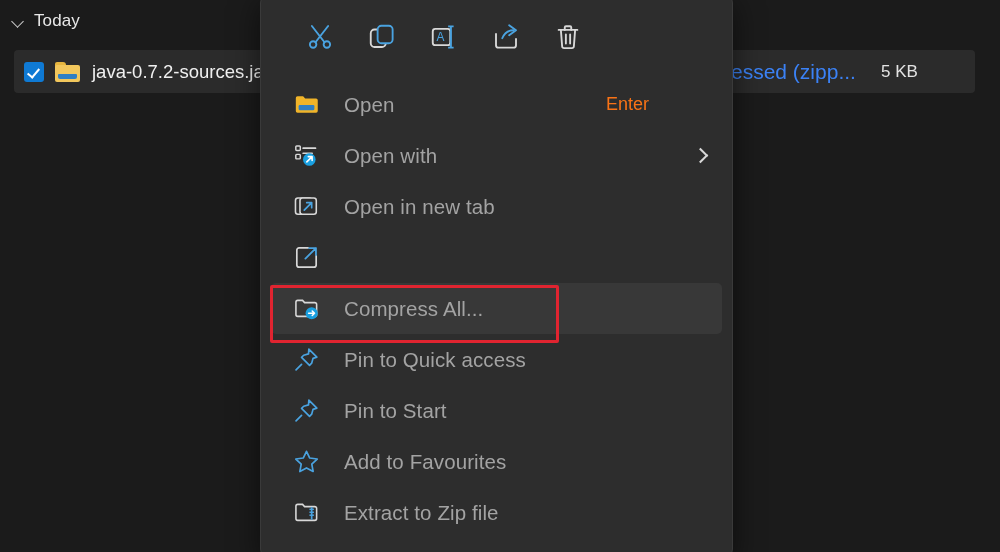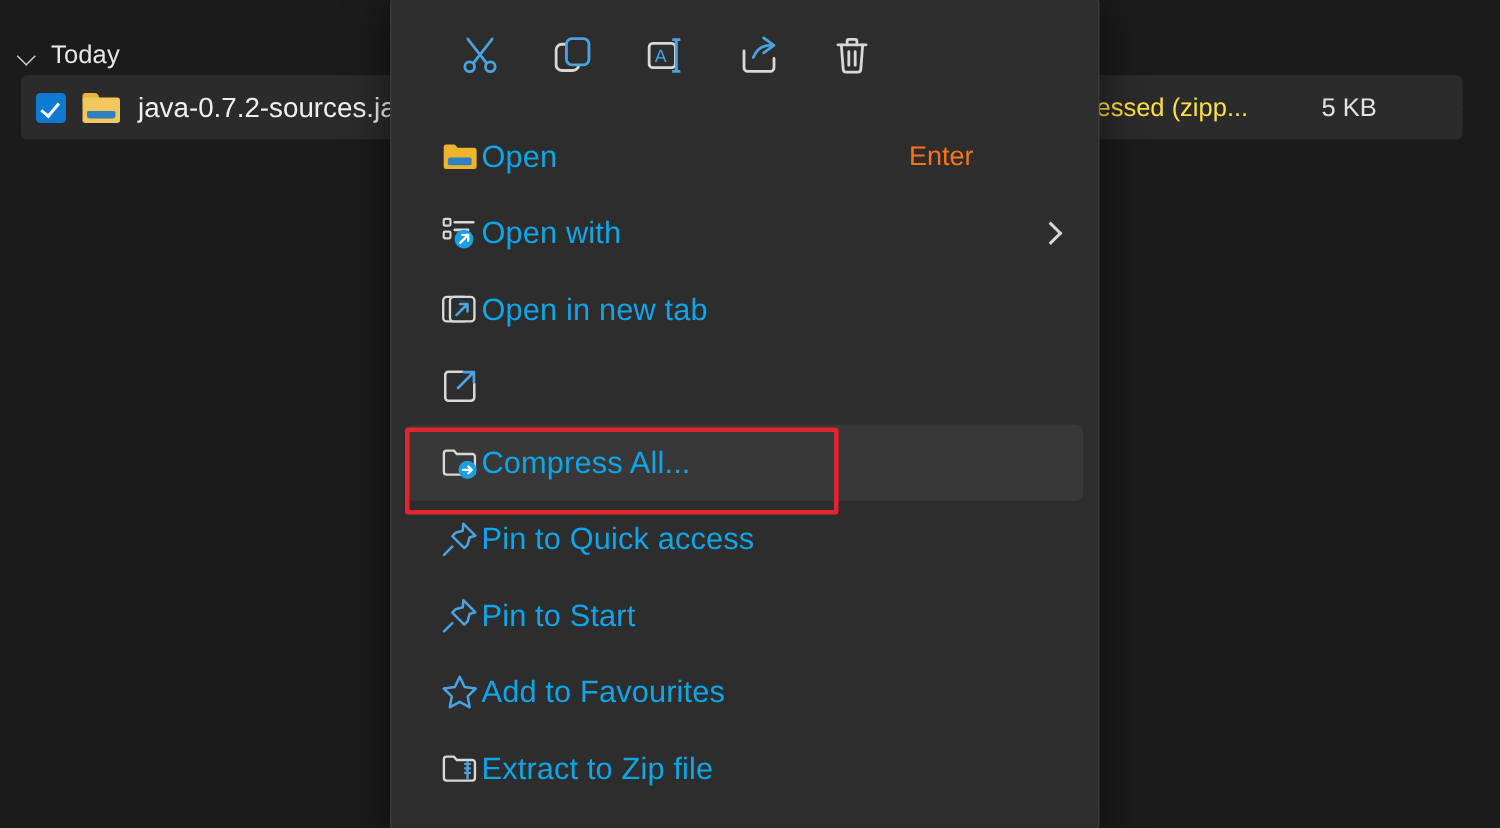--- a/index.html
+++ b/index.html
@@ -16,21 +16,21 @@
   #app {
     position: relative;
     width: 1000px;
     height: 552px;
     background: #1b1b1b;
   }
 
   
   .group-header {
     position: absolute;
-    left: 0; top: 24px;
+    left: 0; top: 8px;
     height: 26px;
     display: flex;
     align-items: center;
     gap: 9px;
     padding-left: 12px;
     color: #e8e8e8;
     font-size: 17px;
     letter-spacing: .1px;
   }
   .chev-down {
@@ -100,22 +100,22 @@
   }
   .file-name {
     margin-left: 12px;
     color: #f0f0f0;
     font-size: 18.5px;
     white-space: nowrap;
   }
   .col-type {
     position: absolute;
     left: 717px;
-    color: #fde047;
-    font-size: 17px;
+    color: #3b82f6;
+    font-size: 21px;
     white-space: nowrap;
   }
   .col-size {
     position: absolute;
     left: 867px;
     color: #e3e3e3;
     font-size: 17px;
     white-space: nowrap;
   }
   .dotted-rule {
@@ -168,21 +168,22 @@
   .ctx-item.hovered { background: #383838; }
   .ctx-item .ico {
     width: 30px; height: 30px;
     display: flex;
     align-items: center;
     justify-content: center;
     flex: 0 0 auto;
   }
   .ctx-item .ico svg { display: block; }
   .ctx-item .lbl {
-    color: #0ea5e9;
+    margin-left: 23px;
+    color: #a3a3a3;
     font-size: 20.5px;
     letter-spacing: .1px;
     white-space: nowrap;
   }
   .ctx-item .accel {
     position: absolute;
     left: 335px;
     color: #f97316;
     font-size: 18px;
   }

